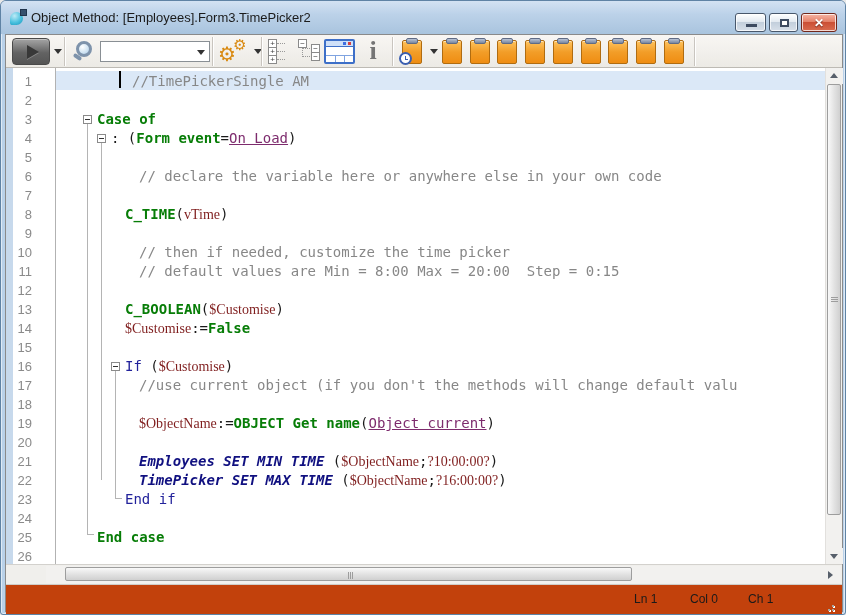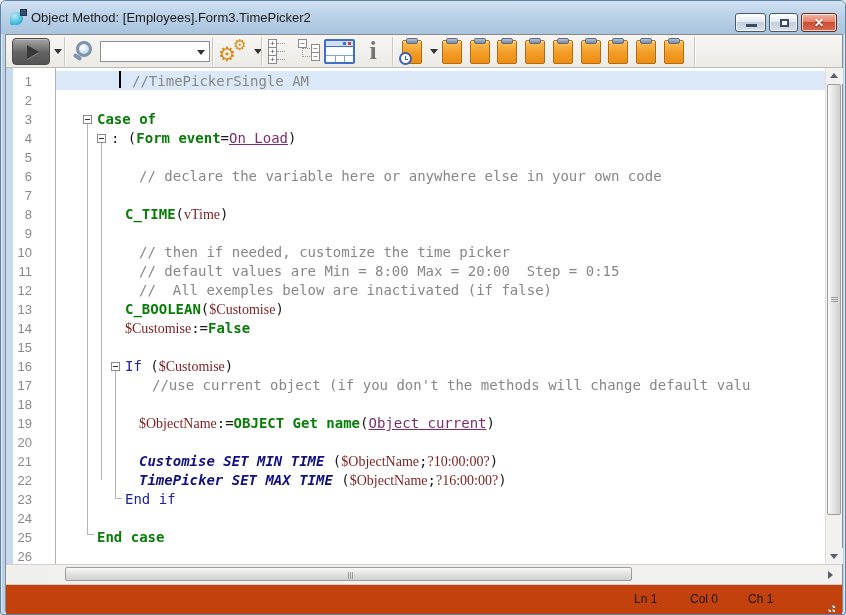--- a/index.html
+++ b/index.html
@@ -287,30 +287,29 @@
           <div class="code-line" style="top: 23px; left: 0px;"></div>
           <div class="code-line" style="top: 42px; left: 41px;"><span class="s-kwg">Case of</span></div>
           <div class="code-line" style="top: 61px; left: 55px;"><span class="s-pln">: (</span><span class="s-kwg">Form event</span><span class="s-pln">=</span><span class="s-con">On Load</span><span class="s-pln">)</span></div>
           <div class="code-line" style="top: 80px; left: 0px;"></div>
           <div class="code-line" style="top: 99px; left: 83px;"><span class="s-cmt">// declare the variable here or anywhere else in your own code</span></div>
           <div class="code-line" style="top: 118px; left: 0px;"></div>
           <div class="code-line" style="top: 137px; left: 69px;"><span class="s-kwg">C_TIME</span><span class="s-pln">(</span><span class="s-var">vTime</span><span class="s-pln">)</span></div>
           <div class="code-line" style="top: 156px; left: 0px;"></div>
           <div class="code-line" style="top: 175px; left: 83px;"><span class="s-cmt">// then if needed, customize the time picker</span></div>
           <div class="code-line" style="top: 194px; left: 83px;"><span class="s-cmt">// default values are Min = 8:00 Max = 20:00  Step = 0:15</span></div>
-          <div class="code-line" style="top: 213px; left: 83px;"><span class="s-cmt">//  All exemples below are inactivated (if false)</span></div>
           <div class="code-line" style="top: 251px; left: 69px;"><span class="s-var">$Customise</span><span class="s-pln">:=</span><span class="s-kwg">False</span></div>
           <div class="code-line" style="top: 232px; left: 69px;"><span class="s-kwg">C_BOOLEAN</span><span class="s-pln">(</span><span class="s-var">$Customise</span><span class="s-pln">)</span></div>
           <div class="code-line" style="top: 270px; left: 0px;"></div>
           <div class="code-line" style="top: 289px; left: 69px;"><span class="s-kwb">If</span><span class="s-pln"> (</span><span class="s-var">$Customise</span><span class="s-pln">)</span></div>
-          <div class="code-line" style="top: 308px; left: 96px;"><span class="s-cmt">//use current object (if you don't the methods will change default valu</span></div>
+          <div class="code-line" style="top: 308px; left: 83px;"><span class="s-cmt">//use current object (if you don't the methods will change default valu</span></div>
           <div class="code-line" style="top: 327px; left: 0px;"></div>
           <div class="code-line" style="top: 346px; left: 83px;"><span class="s-var">$ObjectName</span><span class="s-pln">:=</span><span class="s-kwg">OBJECT Get name</span><span class="s-pln">(</span><span class="s-con">Object current</span><span class="s-pln">)</span></div>
           <div class="code-line" style="top: 365px; left: 0px;"></div>
-          <div class="code-line" style="top: 384px; left: 83px;"><span class="s-mtd">Customise SET MIN TIME</span><span class="s-pln"> (</span><span class="s-var">$ObjectName</span><span class="s-pln">;</span><span class="s-var">?10:00:00?</span><span class="s-pln">)</span></div>
+          <div class="code-line" style="top: 384px; left: 83px;"><span class="s-mtd">Employees SET MIN TIME</span><span class="s-pln"> (</span><span class="s-var">$ObjectName</span><span class="s-pln">;</span><span class="s-var">?10:00:00?</span><span class="s-pln">)</span></div>
           <div class="code-line" style="top: 403px; left: 83px;"><span class="s-mtd">TimePicker SET MAX TIME</span><span class="s-pln"> (</span><span class="s-var">$ObjectName</span><span class="s-pln">;</span><span class="s-var">?16:00:00?</span><span class="s-pln">)</span></div>
           <div class="code-line" style="top: 422px; left: 69px;"><span class="s-kwb">End if</span></div>
           <div class="code-line" style="top: 441px; left: 0px;"></div>
           <div class="code-line" style="top: 460px; left: 41px;"><span class="s-kwg">End case</span></div>
           <div class="code-line" style="top: 479px; left: 0px;"></div>
           <div class="fold" style="left: 27px; top: 47px;"></div>
           <div class="fold" style="left: 41px; top: 66px;"></div>
           <div class="fold" style="left: 55px; top: 294px;"></div>
           <div class="caret" style="left: 63px; top: 3px;"></div>
         </div>

